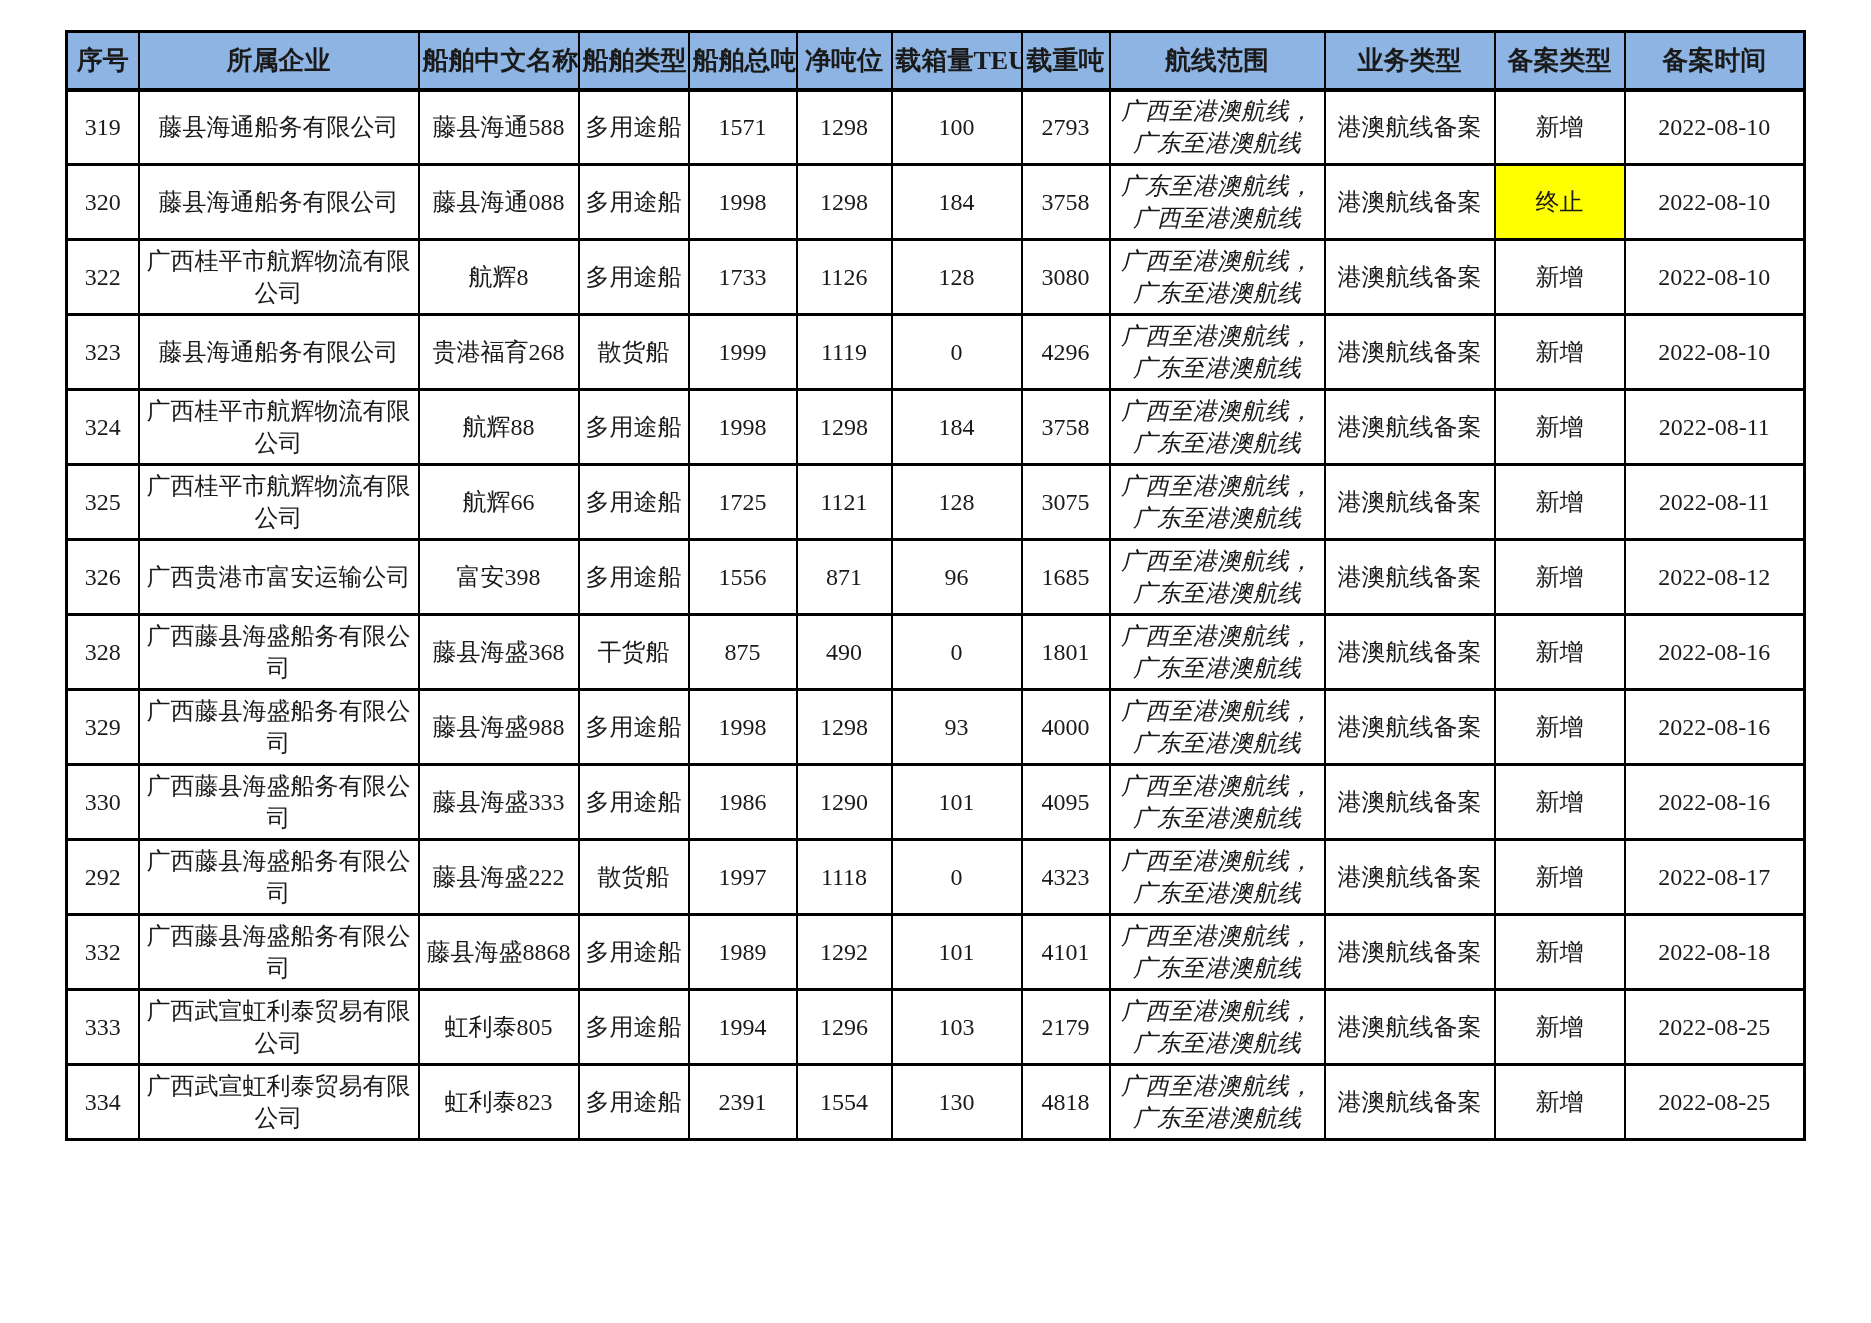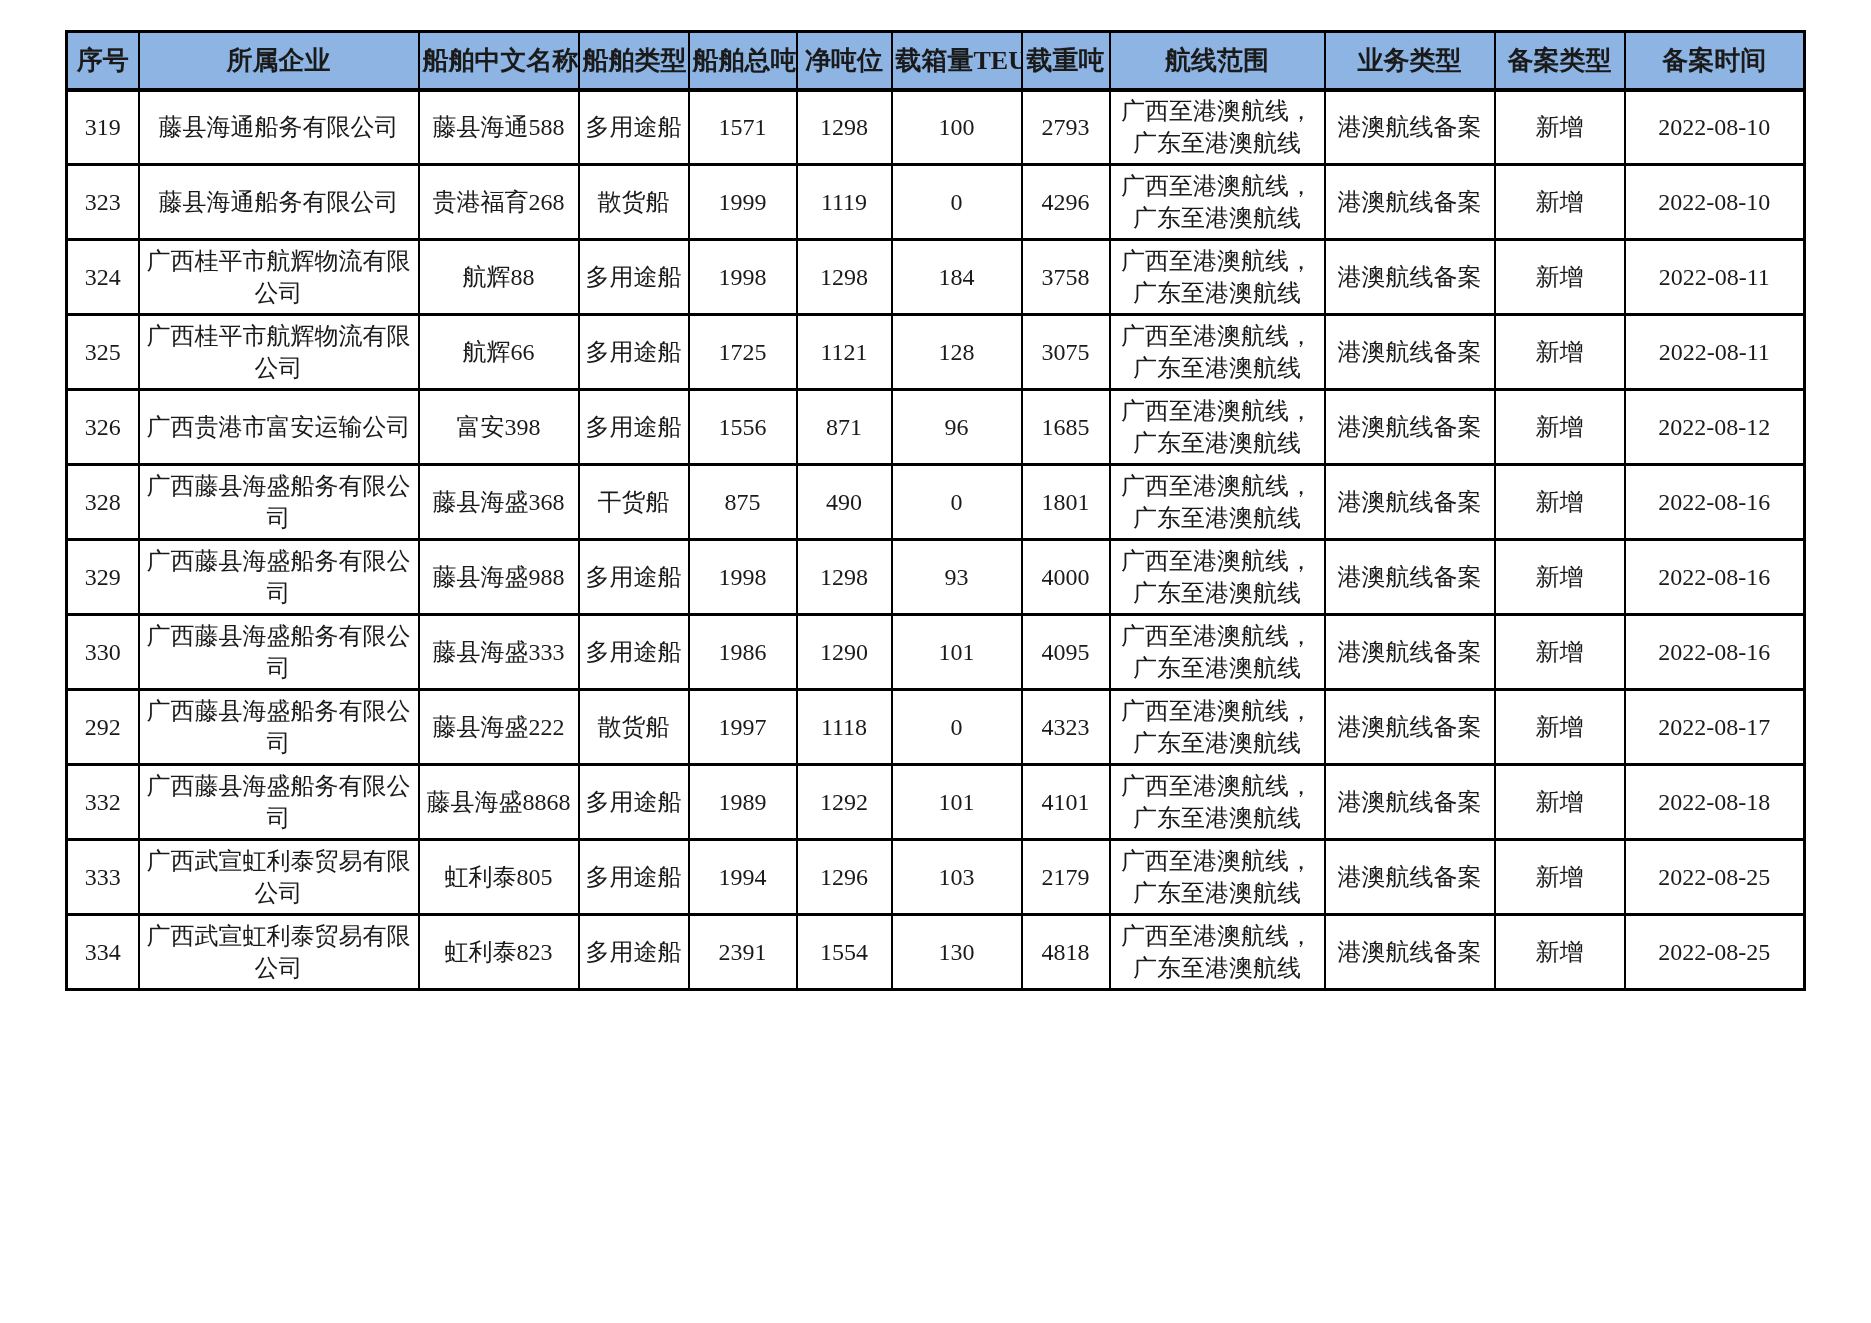--- a/index.html
+++ b/index.html
@@ -52,21 +52,21 @@
   }
   table.ship-table td{
     font-size:24px;
     height:75px;
     line-height:1.35;
     background:#ffffff;
   }
   table.ship-table td.hl{
     background:var(--highlight);
   }
-  .route-line{display:block;}
+  .route-line{display:block;font-style:italic;}
 </style>
 </head>
 <body>
 
 <div class="page">
   <table class="ship-table">
     <colgroup>
         <col style="width: 72px;">
         <col style="width: 280px;">
         <col style="width: 160px;">
@@ -108,20 +108,54 @@
           <td>2793</td>
           <td>
             <span class="route-line">广西至港澳航线，</span>
             <span class="route-line">广东至港澳航线</span>
           </td>
           <td>港澳航线备案</td>
           <td>新增</td>
           <td>2022-08-10</td>
         </tr>
         <tr>
+          <td>320</td>
+          <td>藤县海通船务有限公司</td>
+          <td>藤县海通088</td>
+          <td>多用途船</td>
+          <td>1998</td>
+          <td>1298</td>
+          <td>184</td>
+          <td>3758</td>
+          <td>
+            <span class="route-line">广东至港澳航线，</span>
+            <span class="route-line">广西至港澳航线</span>
+          </td>
+          <td>港澳航线备案</td>
+          <td class="hl">终止</td>
+          <td>2022-08-10</td>
+        </tr>
+        <tr>
+          <td>322</td>
+          <td>广西桂平市航辉物流有限公司</td>
+          <td>航辉8</td>
+          <td>多用途船</td>
+          <td>1733</td>
+          <td>1126</td>
+          <td>128</td>
+          <td>3080</td>
+          <td>
+            <span class="route-line">广西至港澳航线，</span>
+            <span class="route-line">广东至港澳航线</span>
+          </td>
+          <td>港澳航线备案</td>
+          <td>新增</td>
+          <td>2022-08-10</td>
+        </tr>
+        <tr>
           <td>323</td>
           <td>藤县海通船务有限公司</td>
           <td>贵港福育268</td>
           <td>散货船</td>
           <td>1999</td>
           <td>1119</td>
           <td>0</td>
           <td>4296</td>
           <td>
             <span class="route-line">广西至港澳航线，</span>

